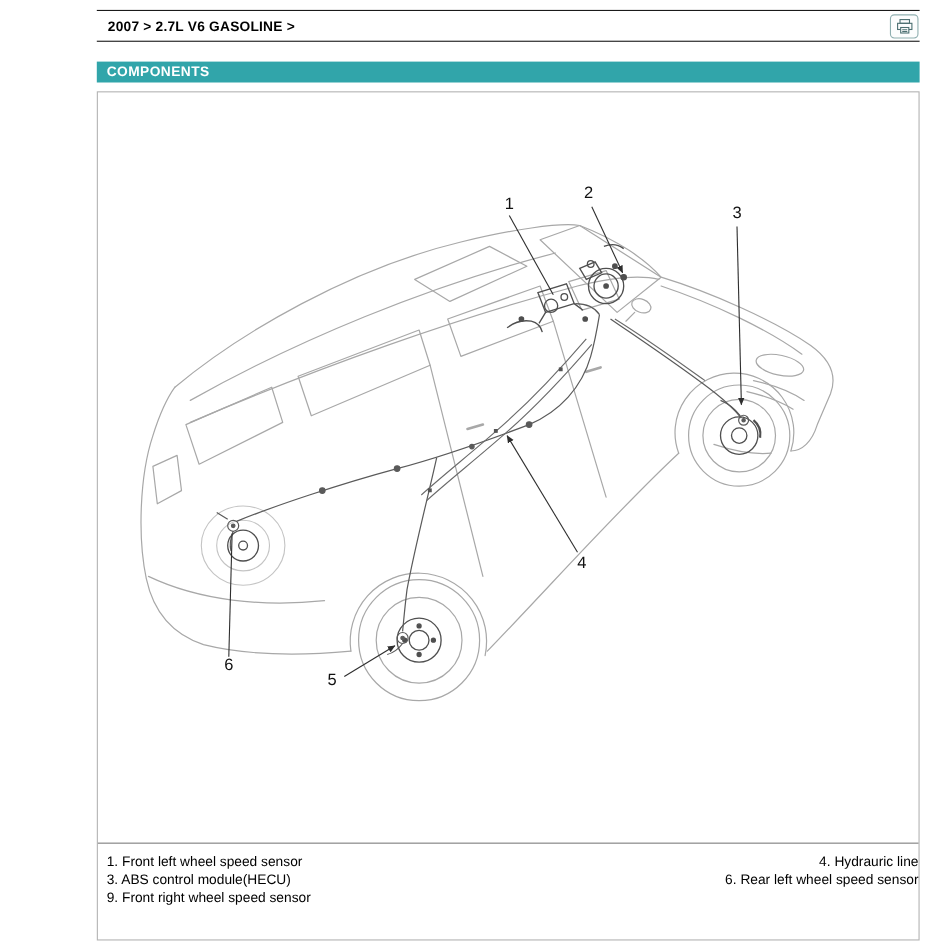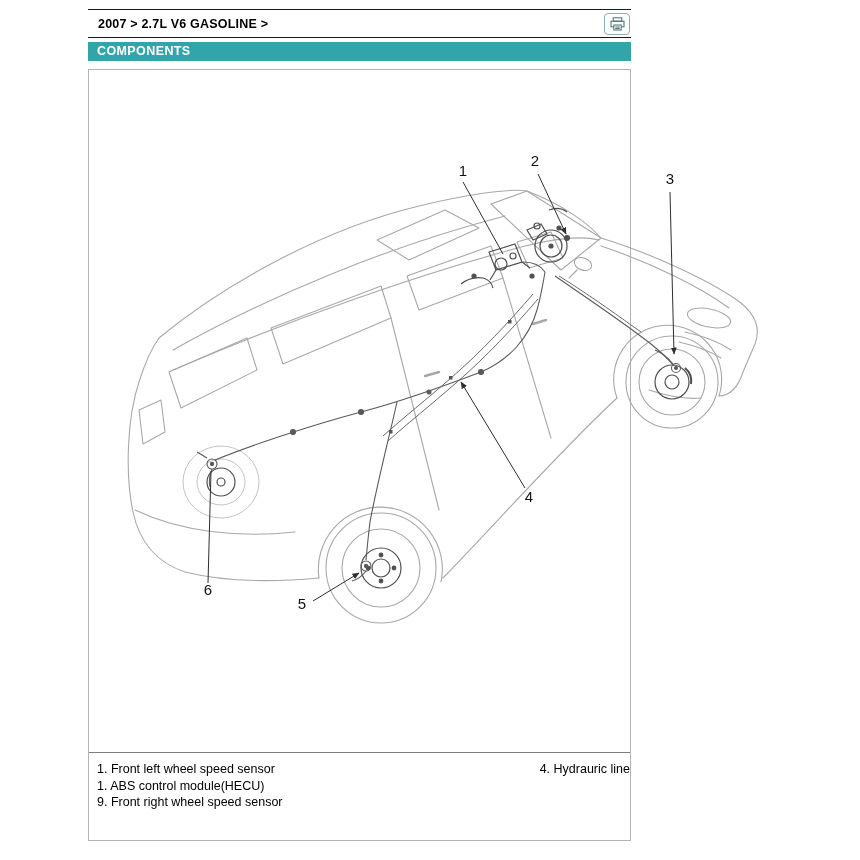--- a/index.html
+++ b/index.html
@@ -1,29 +1,29 @@
 <!DOCTYPE html>
 <html style="--header-bg: #31a5aa; --header-text: #ffffff; --rule: #1a1a1a;"><head>
 <meta charset="utf-8">
 <style>
   html,body{margin:0;padding:0;background:#ffffff;}
   body{font-family:"Liberation Sans","DejaVu Sans",sans-serif;color:#000;}
   .page{position:relative;width:860px;height:860px;margin:0 auto;background:#fff;overflow:hidden;}
-  .content{position:absolute;left:88px;top:9px;width:543px;}
+  .content{position:absolute;left:88px;top:9px;width:748px;}
 
   
   .crumb-bar{border-top:1px solid #1a1a1a;border-bottom:1px solid #1a1a1a;height:27px;
              display:flex;align-items:center;}
   .crumb{flex:1;font-size:12.5px;font-weight:700;letter-spacing:.2px;padding-left:10px;white-space:nowrap;}
   .print-btn{width:26px;height:22px;border:1px solid #8fafb0;border-radius:4px;background:#fcfdfd;
              display:flex;align-items:center;justify-content:center;margin-right:1px;padding:0;cursor:pointer;}
   .print-btn svg{display:block;}
 
   
-  .sec-header{margin-top:4px;height:19px;line-height:19px;background:var(--header-bg,#31a5aa);
+  .sec-header{margin-top:18px;height:19px;line-height:19px;background:var(--header-bg,#31a5aa);
               color:var(--header-text,#ffffff);font-size:12.5px;font-weight:700;letter-spacing:.4px;
               padding-left:9px;}
 
   
   .diagram-box{margin-top:8px;border:1px solid #b3b3b3;background:#fff;height:770px;
                display:flex;flex-direction:column;}
   .diagram-svg{display:block;width:682px;height:682px;flex:none;}
   .legend-rule{border-top:1px solid #7d7d7d;flex:none;}
   .legend{display:flex;padding:8px 0 0 8px;font-size:12.5px;line-height:16.5px;}
   .legend-col{width:51%;display:flex;flex-direction:column;}
@@ -210,23 +210,24 @@
           <line x1="119" y1="513" x2="122" y2="401" stroke="#2e2e2e" stroke-width="1"></line>
           <text class="callout-num" x="119" y="525" text-anchor="middle">6</text>
         </g>
       </svg>
 
       <div class="legend-rule"></div>
 
       <div class="legend">
         <div class="legend-col">
           <div class="legend-item">1. Front left wheel speed sensor</div>
-          <div class="legend-item">1. ABS control module(HECU)</div>
+          <div class="legend-item">3. ABS control module(HECU)</div>
           <div class="legend-item">9. Front right wheel speed sensor</div>
         </div>
         <div class="legend-col right">
           <div class="legend-item">4. Hydrauric line</div>
+          <div class="legend-item">6. Rear left wheel speed sensor</div>
         </div>
       </div>
 
     </div>
   </div>
 </div>
 
 </body></html>

